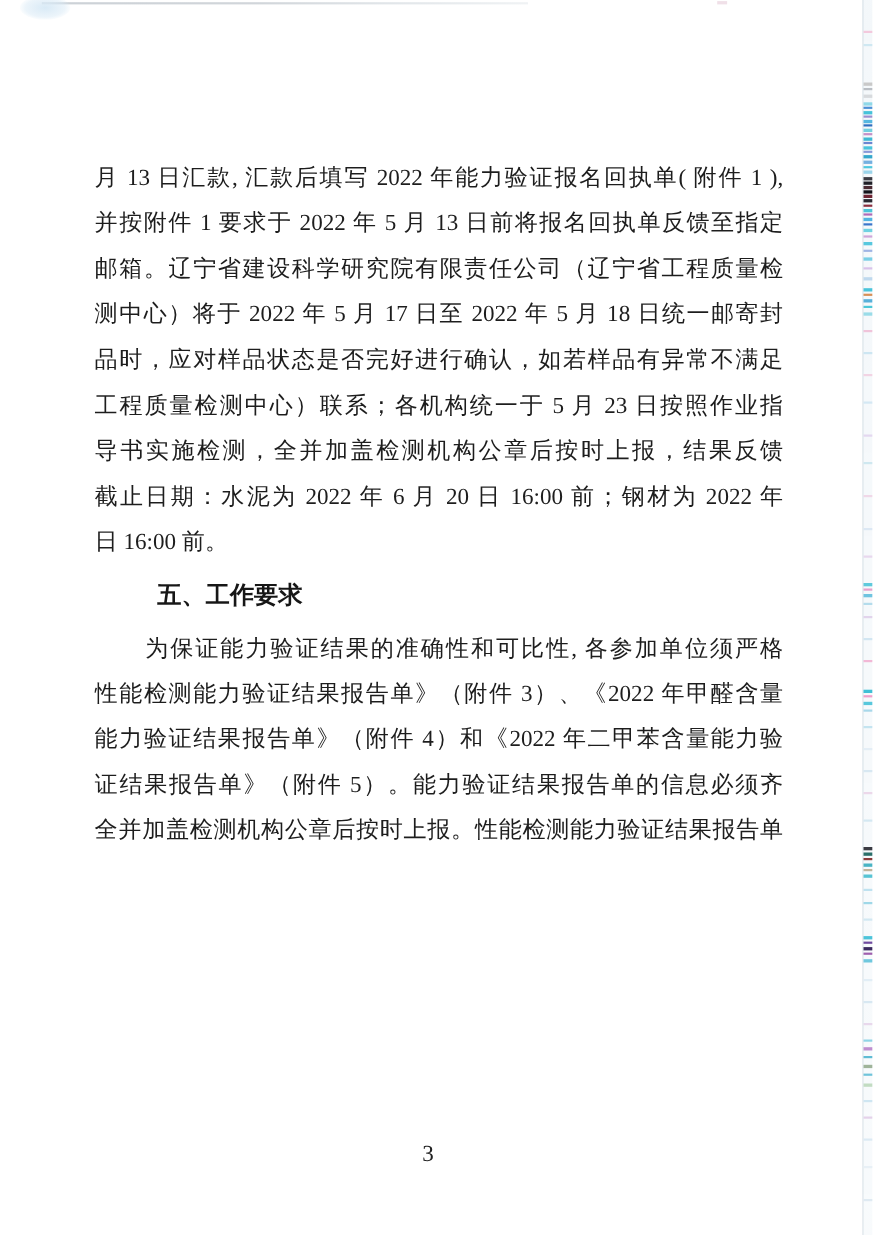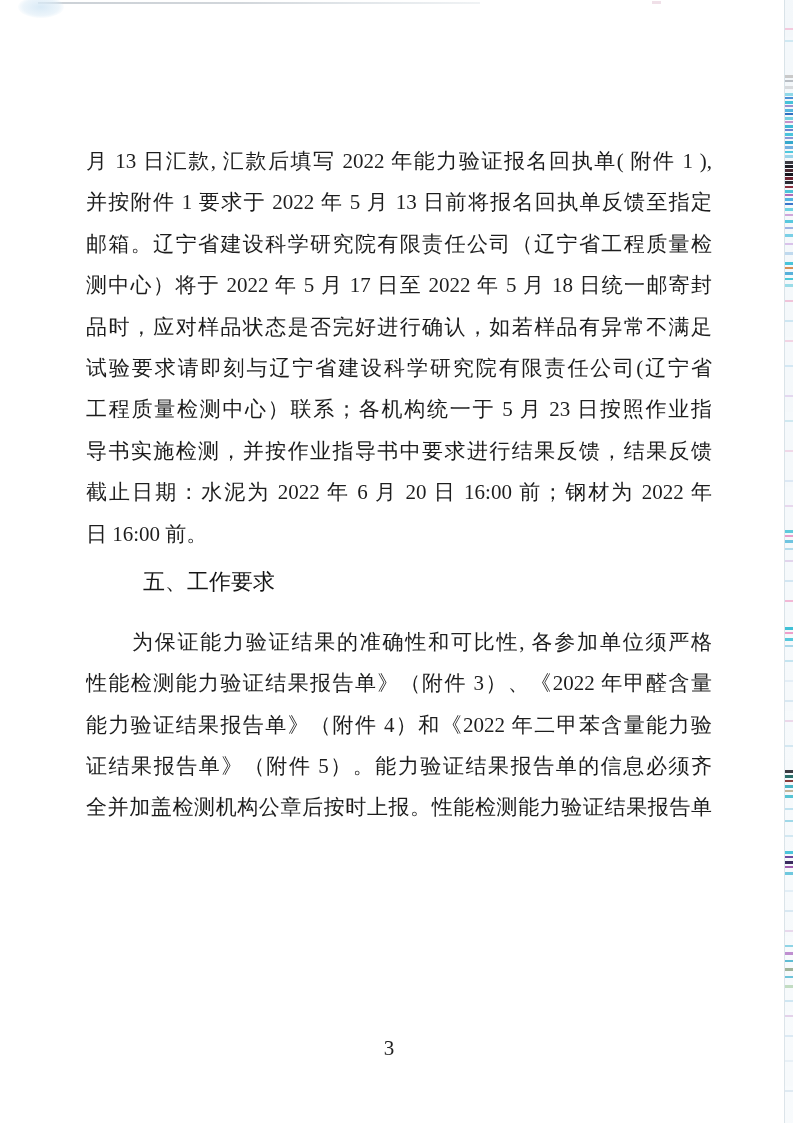--- a/index.html
+++ b/index.html
@@ -72,24 +72,24 @@
     text-align: justify;
     text-align-last: justify;
   }
   .para1 .doc-line:last-child {
     text-align-last: left; 
   }
   .para2 .doc-line:first-child {
     text-indent: 46px; 
   }
   .heading {
-    margin: 6px 0 20px 0;
+    margin: 6px 0 8px 0;
     padding-left: 57px;
     font-size: 22px;
-    font-weight: normal;
+    font-weight: bold;
     line-height: 41px;
     color: #161616;
   }
   .page-number {
     position: absolute;
     top: 1036px;
     left: 0;
     width: 794px;
     text-align: center;
     padding-right: 16px;
@@ -206,23 +206,22 @@
       <div style="position: absolute; left: 0px; right: 0px; top: 1090px; height: 2px; background: rgb(223, 234, 242);"></div>
     </div>
 
   <main class="textblock">
     <div class="para para1">
         <div class="doc-line">月 13 日汇款, 汇款后填写 2022 年能力验证报名回执单( 附件 1 ),</div>
         <div class="doc-line">并按附件 1 要求于 2022 年 5 月 13 日前将报名回执单反馈至指定</div>
         <div class="doc-line">邮箱。辽宁省建设科学研究院有限责任公司（辽宁省工程质量检</div>
         <div class="doc-line">测中心）将于 2022 年 5 月 17 日至 2022 年 5 月 18 日统一邮寄封</div>
         <div class="doc-line">品时，应对样品状态是否完好进行确认，如若样品有异常不满足</div>
-        <div class="doc-line">试验要求请即刻与辽宁省建设科学研究院有限责任公司(辽宁省</div>
         <div class="doc-line">工程质量检测中心）联系；各机构统一于 5 月 23 日按照作业指</div>
-        <div class="doc-line">导书实施检测，并按作业指导书中要求进行结果反馈，结果反馈</div>
+        <div class="doc-line">导书实施检测，全并加盖检测机构公章后按时上报，结果反馈</div>
         <div class="doc-line">截止日期：水泥为 2022 年 6 月 20 日 16:00 前；钢材为 2022 年</div>
         <div class="doc-line">日 16:00 前。</div>
       </div>
 
     <h2 class="heading">五、工作要求</h2>
 
     <div class="para para2">
         <div class="doc-line">为保证能力验证结果的准确性和可比性, 各参加单位须严格</div>
         <div class="doc-line">性能检测能力验证结果报告单》（附件 3）、《2022 年甲醛含量</div>
         <div class="doc-line">能力验证结果报告单》（附件 4）和《2022 年二甲苯含量能力验</div>

